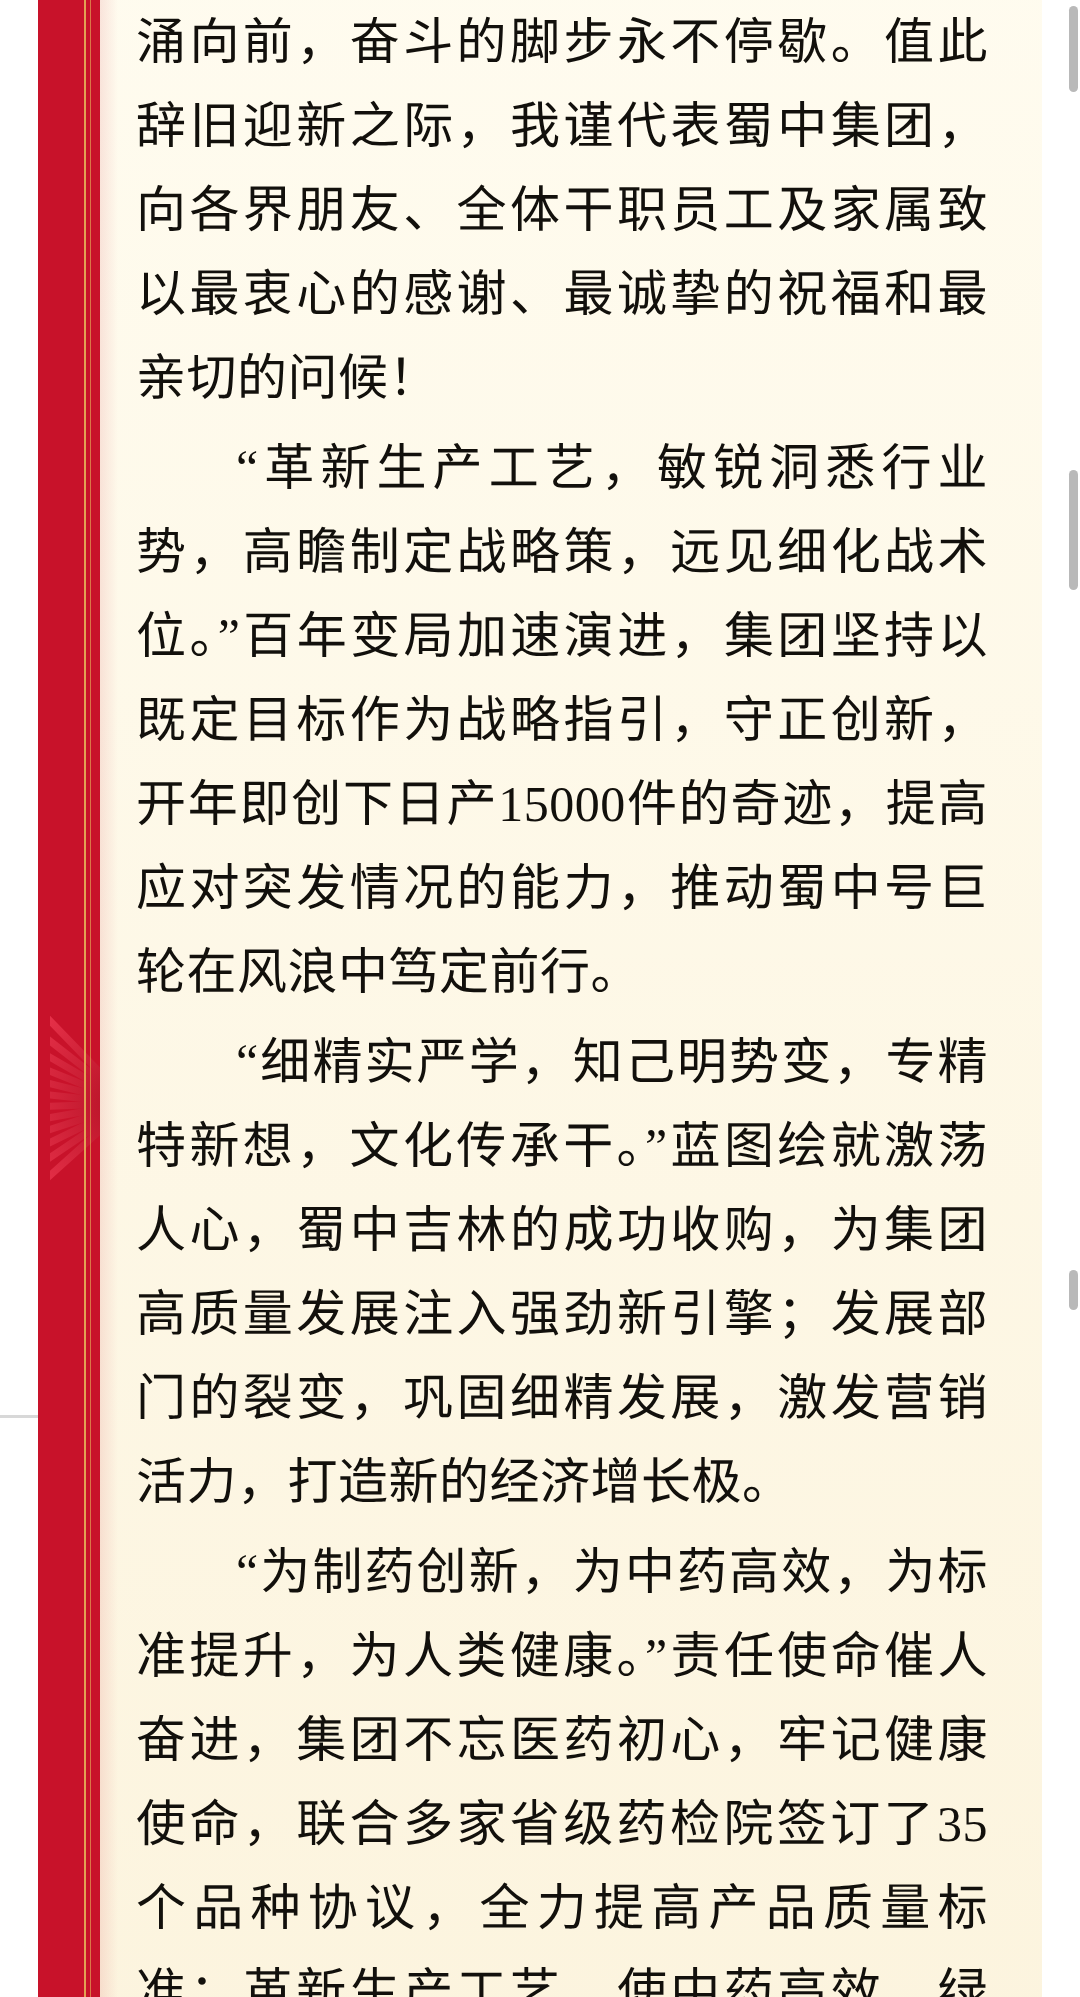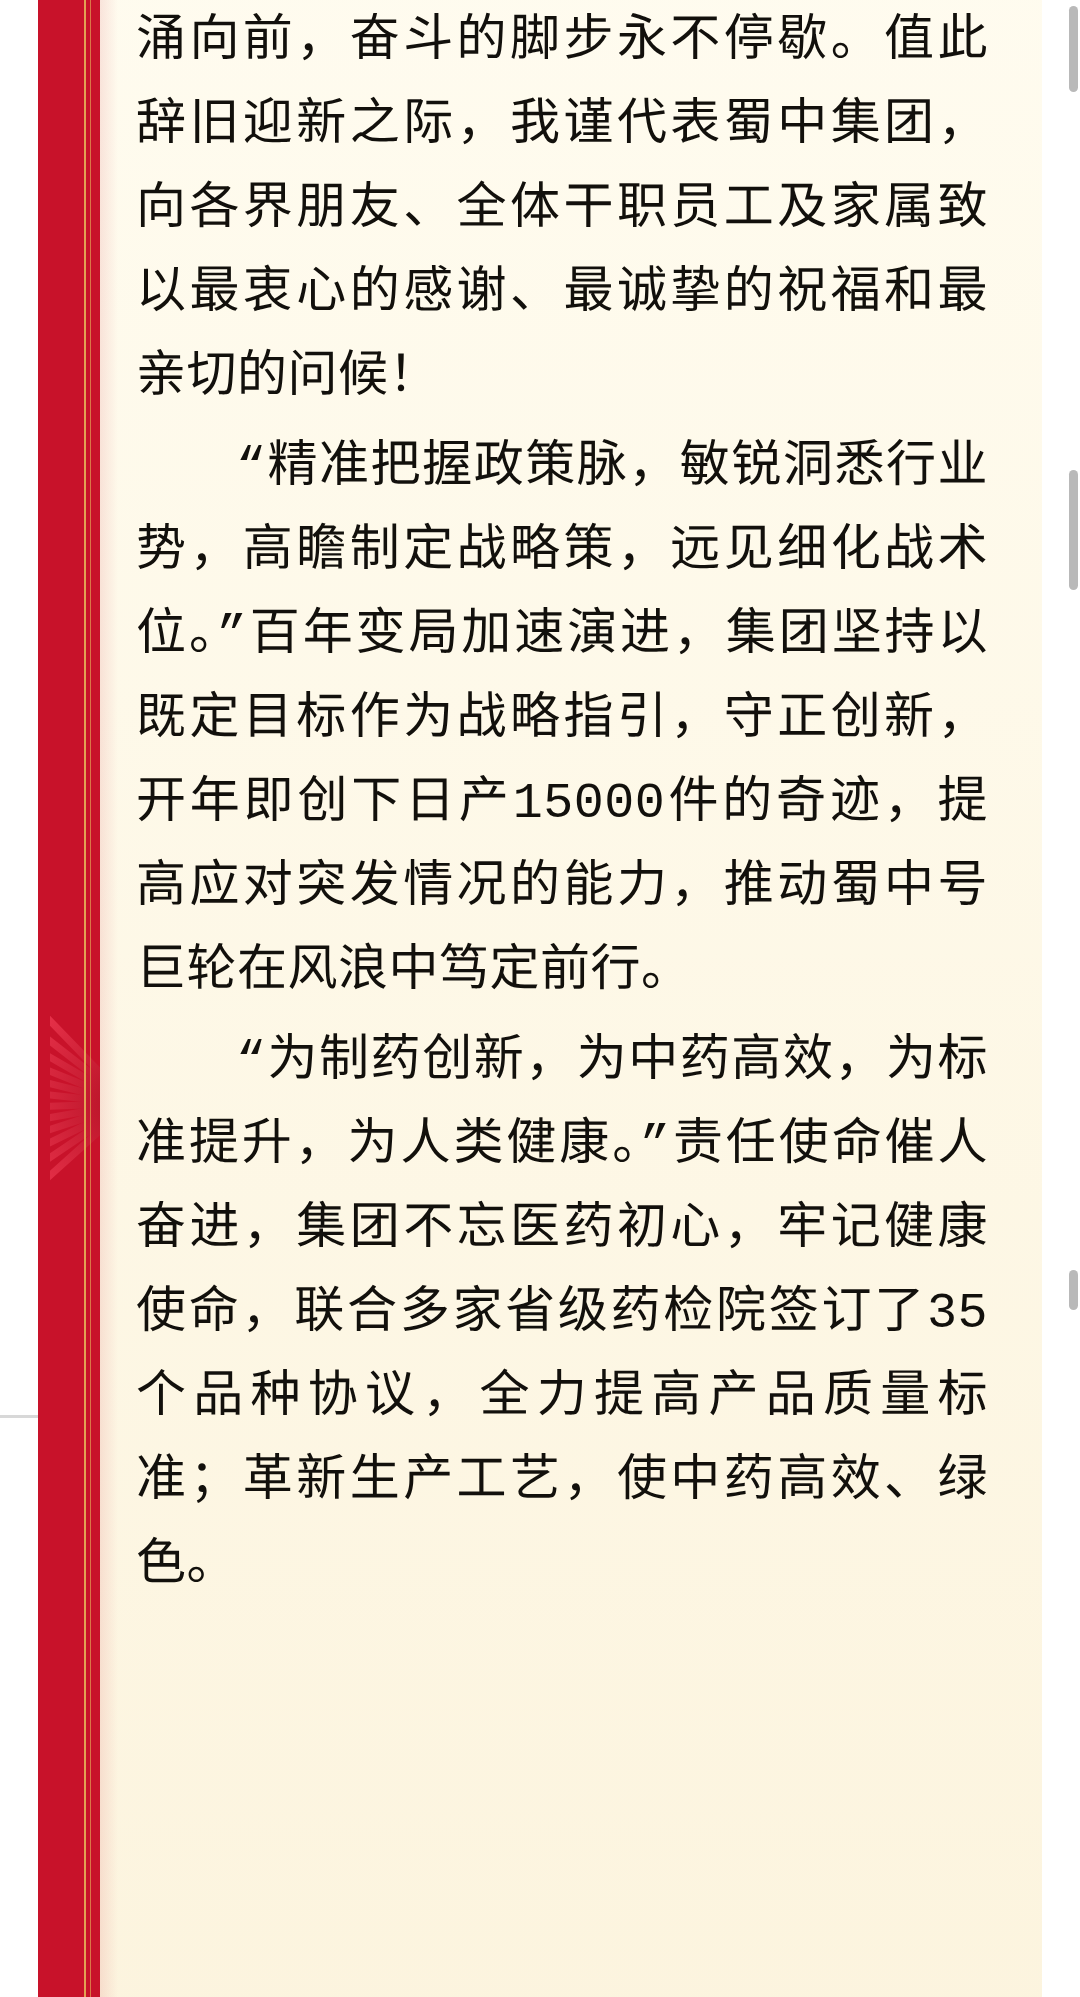--- a/index.html
+++ b/index.html
@@ -90,21 +90,21 @@
   .text-col {
     position: absolute;
     left: 36px;
     top: 0;
     width: 852px;
     padding-top: 0;
   }
 
   p.para {
     margin: 0 0 6px 0;
-    font-family: Liberation Mono, monospace;
+    font-family: Liberation Serif, serif;
     font-size: 50px;
     line-height: 84px;
     color: #12100c;
     text-align: justify;
     text-justify: inter-ideograph;
     letter-spacing: 0.5px;
     font-weight: 500;
   }
   p.para.indent { text-indent: 100px; }
   p.para.first  { text-indent: 0; }
@@ -163,22 +163,23 @@
 
     <div class="gold-line l1"></div>
     <div class="gold-line l2"></div>
 
     <div class="paper">
       <div class="text-col">
 
         <p class="para first">涌向前，奋斗的脚步永不停歇。值此辞旧迎新之际，我谨代表蜀中集团，向各界朋友、全体干职员工及家属致以最衷心的感谢、最诚挚的祝福和最亲切的问候！</p>
 
 
-        <p class="para indent">“精准把握政策脉，敏锐洞悉行业势，高瞻制定战略策，远见细化战术位。”百年变局加速演进，集团坚持以既定目标作为战略指引，守正创新，开年即创下日产15000件的奇迹，提高应对突发情况的能力，推动蜀中号巨轮在风浪中笃定前行。</p>
+        <p class="para indent">“革新生产工艺，敏锐洞悉行业势，高瞻制定战略策，远见细化战术位。”百年变局加速演进，集团坚持以既定目标作为战略指引，守正创新，开年即创下日产15000件的奇迹，提高应对突发情况的能力，推动蜀中号巨轮在风浪中笃定前行。</p>
 
+        <p class="para indent">“细精实严学，知己明势变，专精特新想，文化传承干。”蓝图绘就激荡人心，蜀中吉林的成功收购，为集团高质量发展注入强劲新引擎；发展部门的裂变，巩固细精发展，激发营销活力，打造新的经济增长极。</p>
 
         <p class="para indent">“为制药创新，为中药高效，为标准提升，为人类健康。”责任使命催人奋进，集团不忘医药初心，牢记健康使命，联合多家省级药检院签订了35个品种协议，全力提高产品质量标准；革新生产工艺，使中药高效、绿色。</p>
 
       </div>
     </div>
   </div>
 
   <div class="edge-mark m1"></div>
 
   <div class="scrollbar-track">

